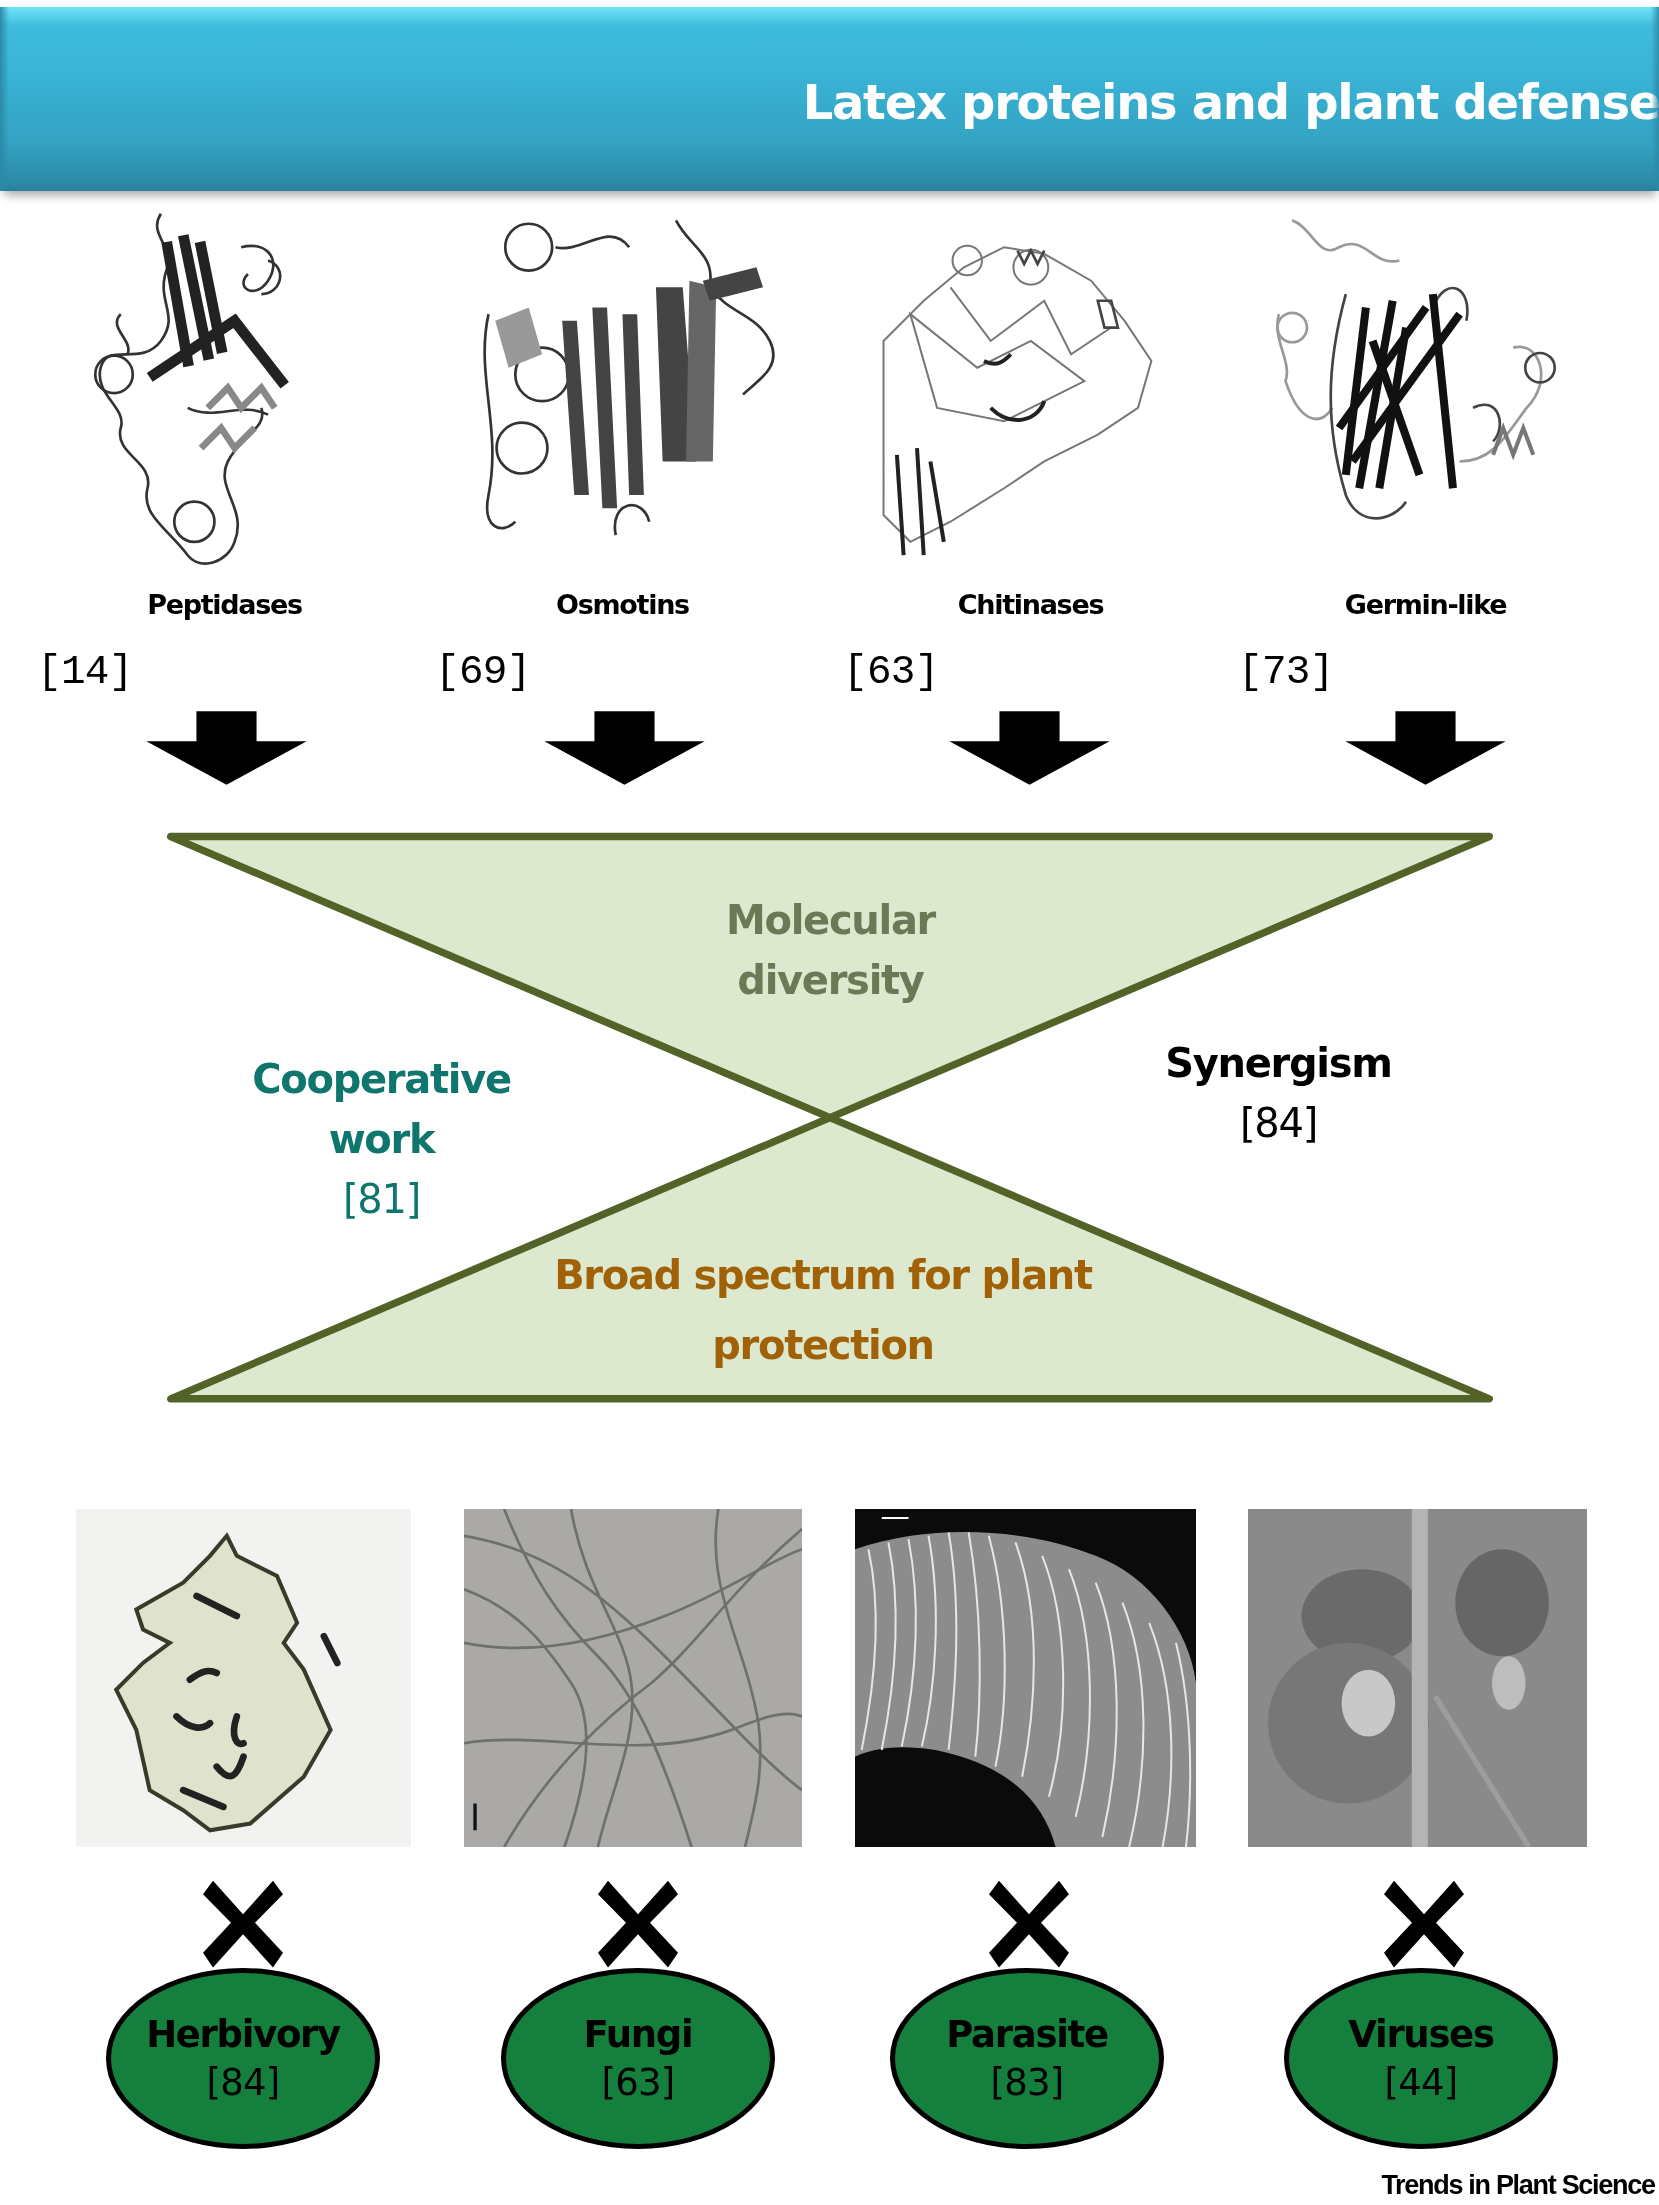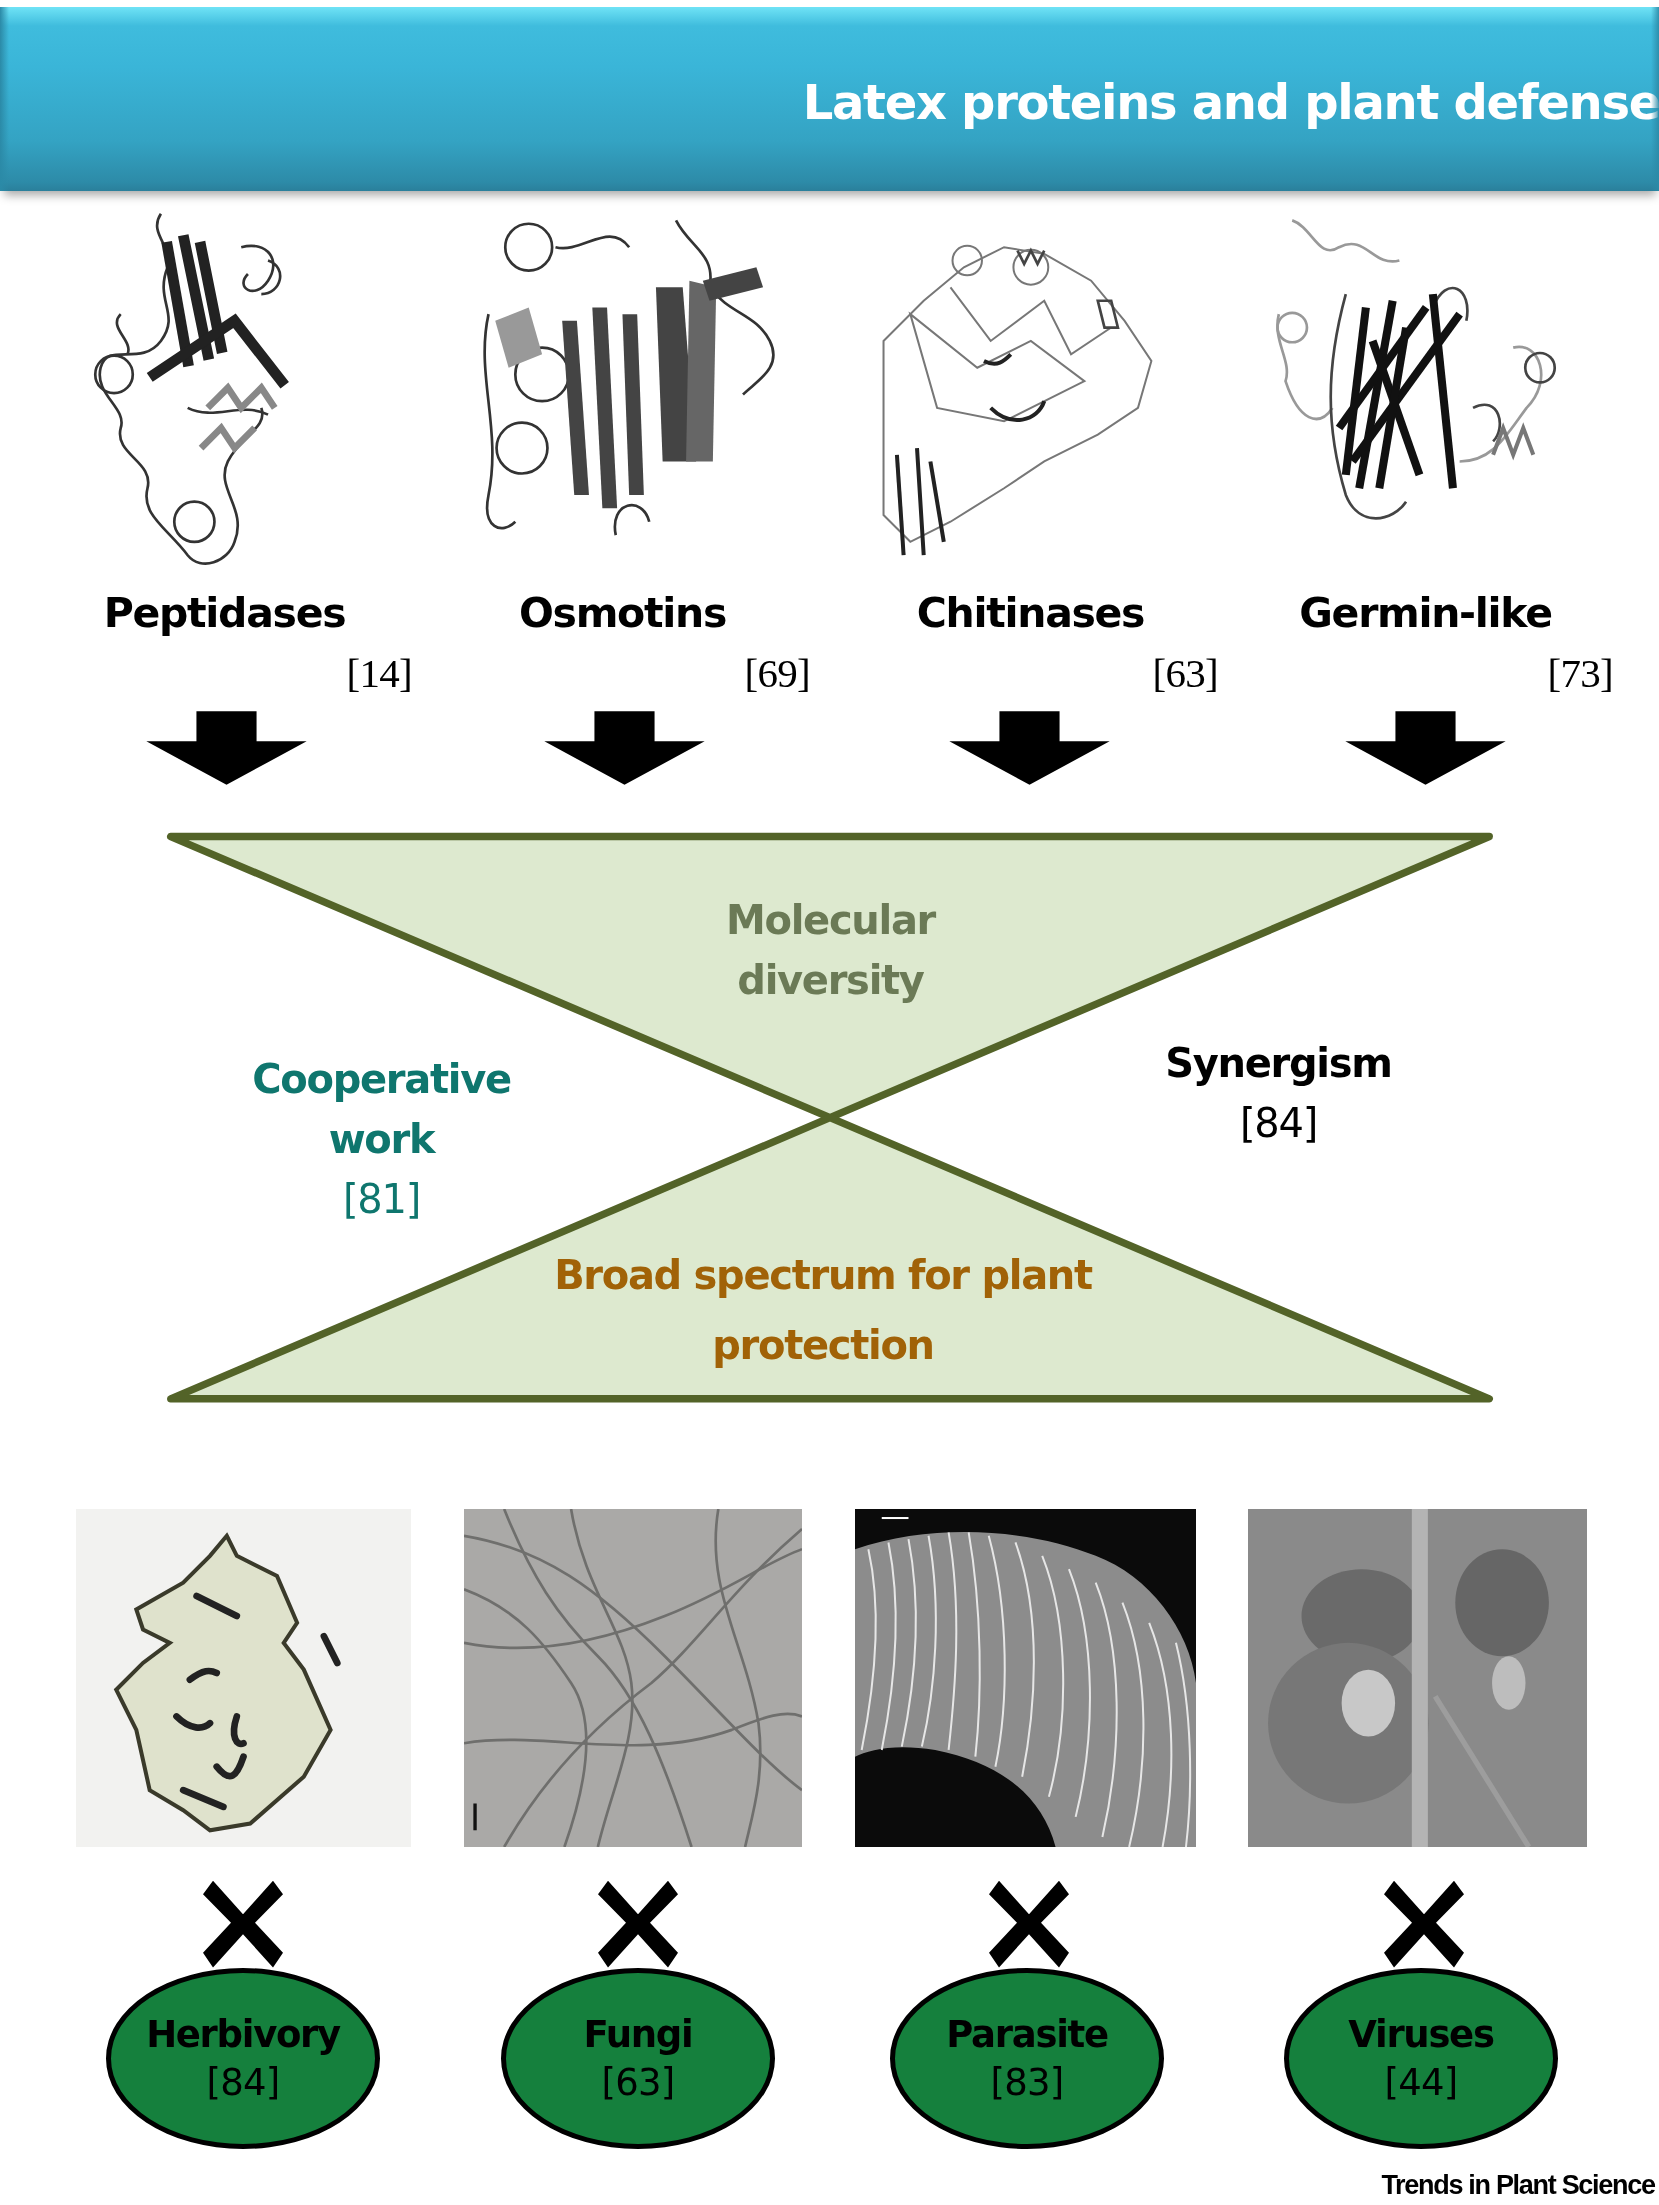--- a/index.html
+++ b/index.html
@@ -16,24 +16,24 @@
     background: linear-gradient(to right, #2b8aa7, rgba(60,180,215,0)); }
   .header::after { content: ""; position: absolute; right: 0; top: 0; width: 9.4px; height: 100%;
     background: linear-gradient(to left, #2b8aa7, rgba(60,180,215,0)); }
   .header-title { position: absolute; left: 0; right: 0; top: 0; height: 184px; line-height: 191px;
     text-align: right; color: #ffffff; font-size: 48px; font-weight: bold;
     font-family: "DejaVu Sans", sans-serif; letter-spacing: -1.3px; }
 
   
   .protein { width: 315px; height: 375px; top: 207px; }
   .protein svg { width: 100%; height: 100%; }
-  .protein-label { width: 375px; text-align: center; font-weight: bold; font-size: 41px;
+  .protein-label { width: 375px; text-align: center; font-weight: bold; font-size: 27px;
     color: #000; top: 589px; font-family: "DejaVu Sans", sans-serif; letter-spacing: -1.3px; }
-  .protein-ref { width: 375px; text-align: right; font-size: 41px; color: #000; top: 649px;
-    font-family: Liberation Serif, serif; letter-spacing: -0.7px; }
+  .protein-ref { width: 375px; text-align: left; font-size: 41px; color: #000; top: 649px;
+    font-family: Liberation Mono, monospace; letter-spacing: -0.7px; }
   .down-arrow { width: 167px; height: 74px; top: 711px; }
 
   
   .hourglass { left: 0; top: 803px; width: 1660px; height: 636px; }
   .hg-text { text-align: center; font-weight: bold; font-size: 40px; line-height: 60px;
     font-family: "DejaVu Sans", sans-serif; letter-spacing: -1.3px; }
   .mol { left: 663px; width: 335px; top: 890px; color: #6b7a56; }
   .coop { left: 214px; width: 335px; top: 1049px; color: #0f766e; }
   .syn { left: 1111px; width: 335px; top: 1033px; color: #000; }
   .broad { left: 495px; width: 656px; top: 1240px; color: #a16207; line-height: 70px; }

